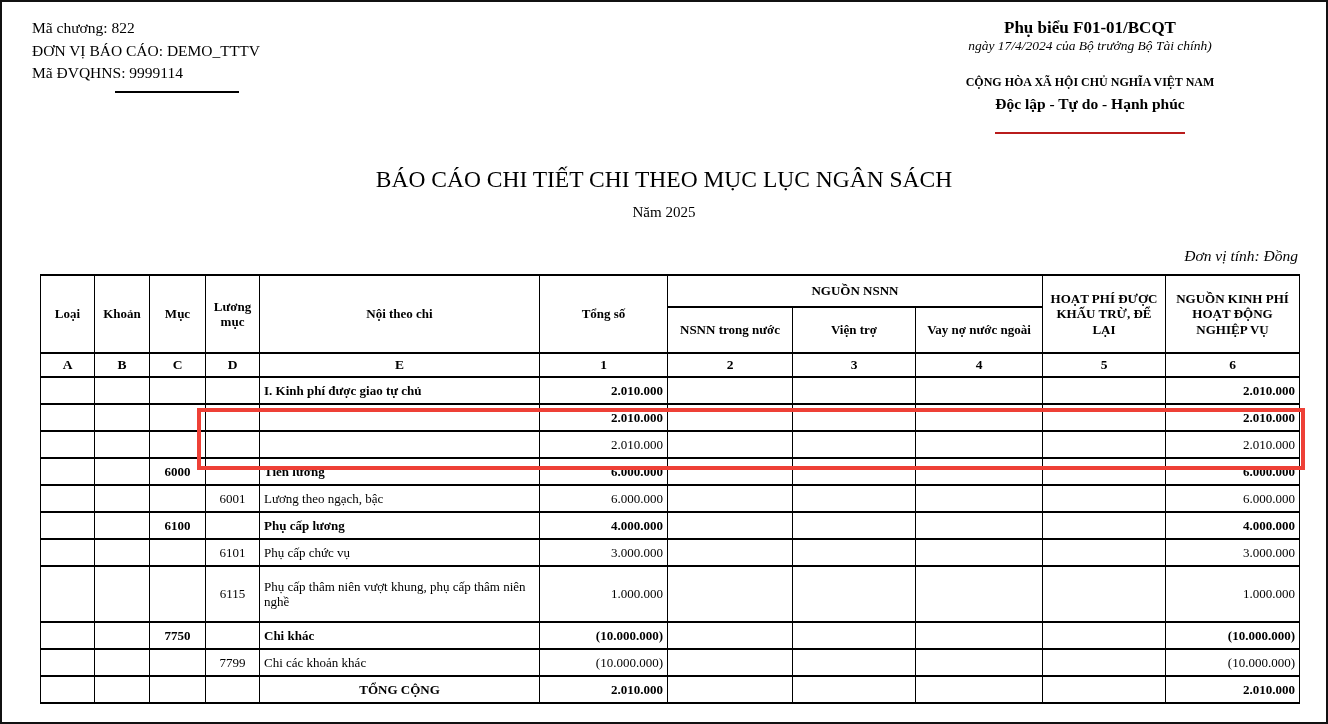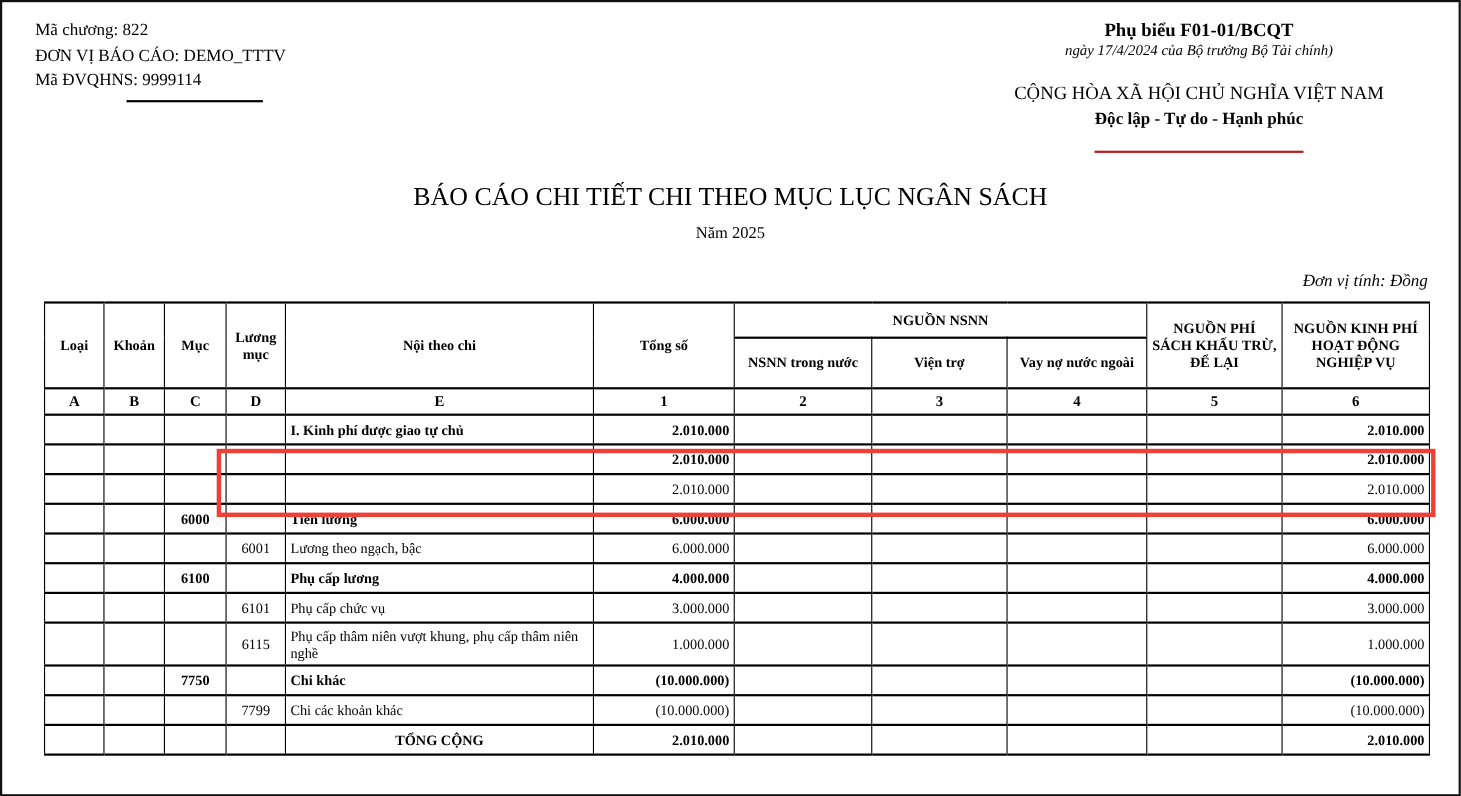--- a/index.html
+++ b/index.html
@@ -9,41 +9,41 @@
     font-family:"Liberation Serif","DejaVu Serif",serif;
     position:relative; box-sizing:border-box;
     border:2px solid #111;
     overflow:hidden;
   }
   .meta-left { position:absolute; left:30px; top:15px; font-size:15.5px; line-height:22.5px; white-space:nowrap; }
   .id-underline { position:absolute; left:113px; top:89px; width:124px; height:2px; background:#000; }
   .meta-right { position:absolute; left:878px; top:16px; width:420px; text-align:center; }
   .form-code { font-size:17px; font-weight:bold; }
   .attachment { font-style:italic; font-size:13.5px; line-height:15.5px; }
-  .motto1 { font-weight:normal; font-size:17px; margin-top:21px; }
+  .motto1 { font-weight:bold; font-size:12px; margin-top:21px; }
   .motto2 { font-weight:bold; font-size:15.5px; margin-top:5px; }
   .motto2 span { border-bottom:2px solid #b91c1c; padding-bottom:20px; }
   .title { position:absolute; top:164px; left:0; width:100%; text-align:center; font-weight:normal; font-size:23.5px; }
   .subtitle { position:absolute; top:202px; left:0; width:100%; text-align:center; font-size:15px; }
   .unit-note { position:absolute; top:245px; left:38px; width:1258px; text-align:right; font-style:italic; font-size:15.5px; }
 
   table.report { position:absolute; left:38px; top:272px; width:1259px; border-collapse:collapse; table-layout:fixed; }
   table.report th, table.report td {
     border-left:1px solid #000; border-right:1px solid #000;
     border-top:2px solid #000; border-bottom:2px solid #000;
     padding:1px 4px; overflow:hidden; vertical-align:middle;
     font-size:13px;
   }
   thead th { font-weight:bold; text-align:center; font-size:13.5px; line-height:15.5px; }
   tr.hrow-group { height:32px; }
   tr.hrow-sub   { height:46px; }
   tr.hrow-letters { height:24px; }
   tr.hrow-letters th { font-size:13.5px; }
   tbody tr { height:27px; }
-  tbody tr.tall { height:39px; }
+  tbody tr.tall { height:56px; }
   .a-c { text-align:center; }
   .a-l { text-align:left; }
   .a-r { text-align:right; }
   .b { font-weight:bold; }
   tbody td.a-l { line-height:15px; }
 
   .red-box {
     position:absolute; left:195px; top:406px;
     width:1108px; height:62px;
     box-sizing:border-box;
@@ -88,21 +88,21 @@
   </colgroup>
   <thead>
     <tr class="hrow-group">
       <th rowspan="2">Loại</th>
       <th rowspan="2">Khoản</th>
       <th rowspan="2">Mục</th>
       <th rowspan="2">Lương mục</th>
       <th rowspan="2">Nội theo chi</th>
       <th rowspan="2">Tổng số</th>
       <th colspan="3">NGUỒN NSNN</th>
-      <th rowspan="2">NGUỒN PHÍ SÁCH KHẤU TRỪ, ĐỂ LẠI</th>
+      <th rowspan="2">HOẠT PHÍ ĐƯỢC KHẤU TRỪ, ĐỂ LẠI</th>
       <th rowspan="2">NGUỒN KINH PHÍ HOẠT ĐỘNG NGHIỆP VỤ</th>
     </tr>
     <tr class="hrow-sub">
       <th>NSNN trong nước</th>
       <th>Viện trợ</th>
       <th>Vay nợ nước ngoài</th>
     </tr>
     <tr class="hrow-letters">
       <th>A</th>
       <th>B</th>

